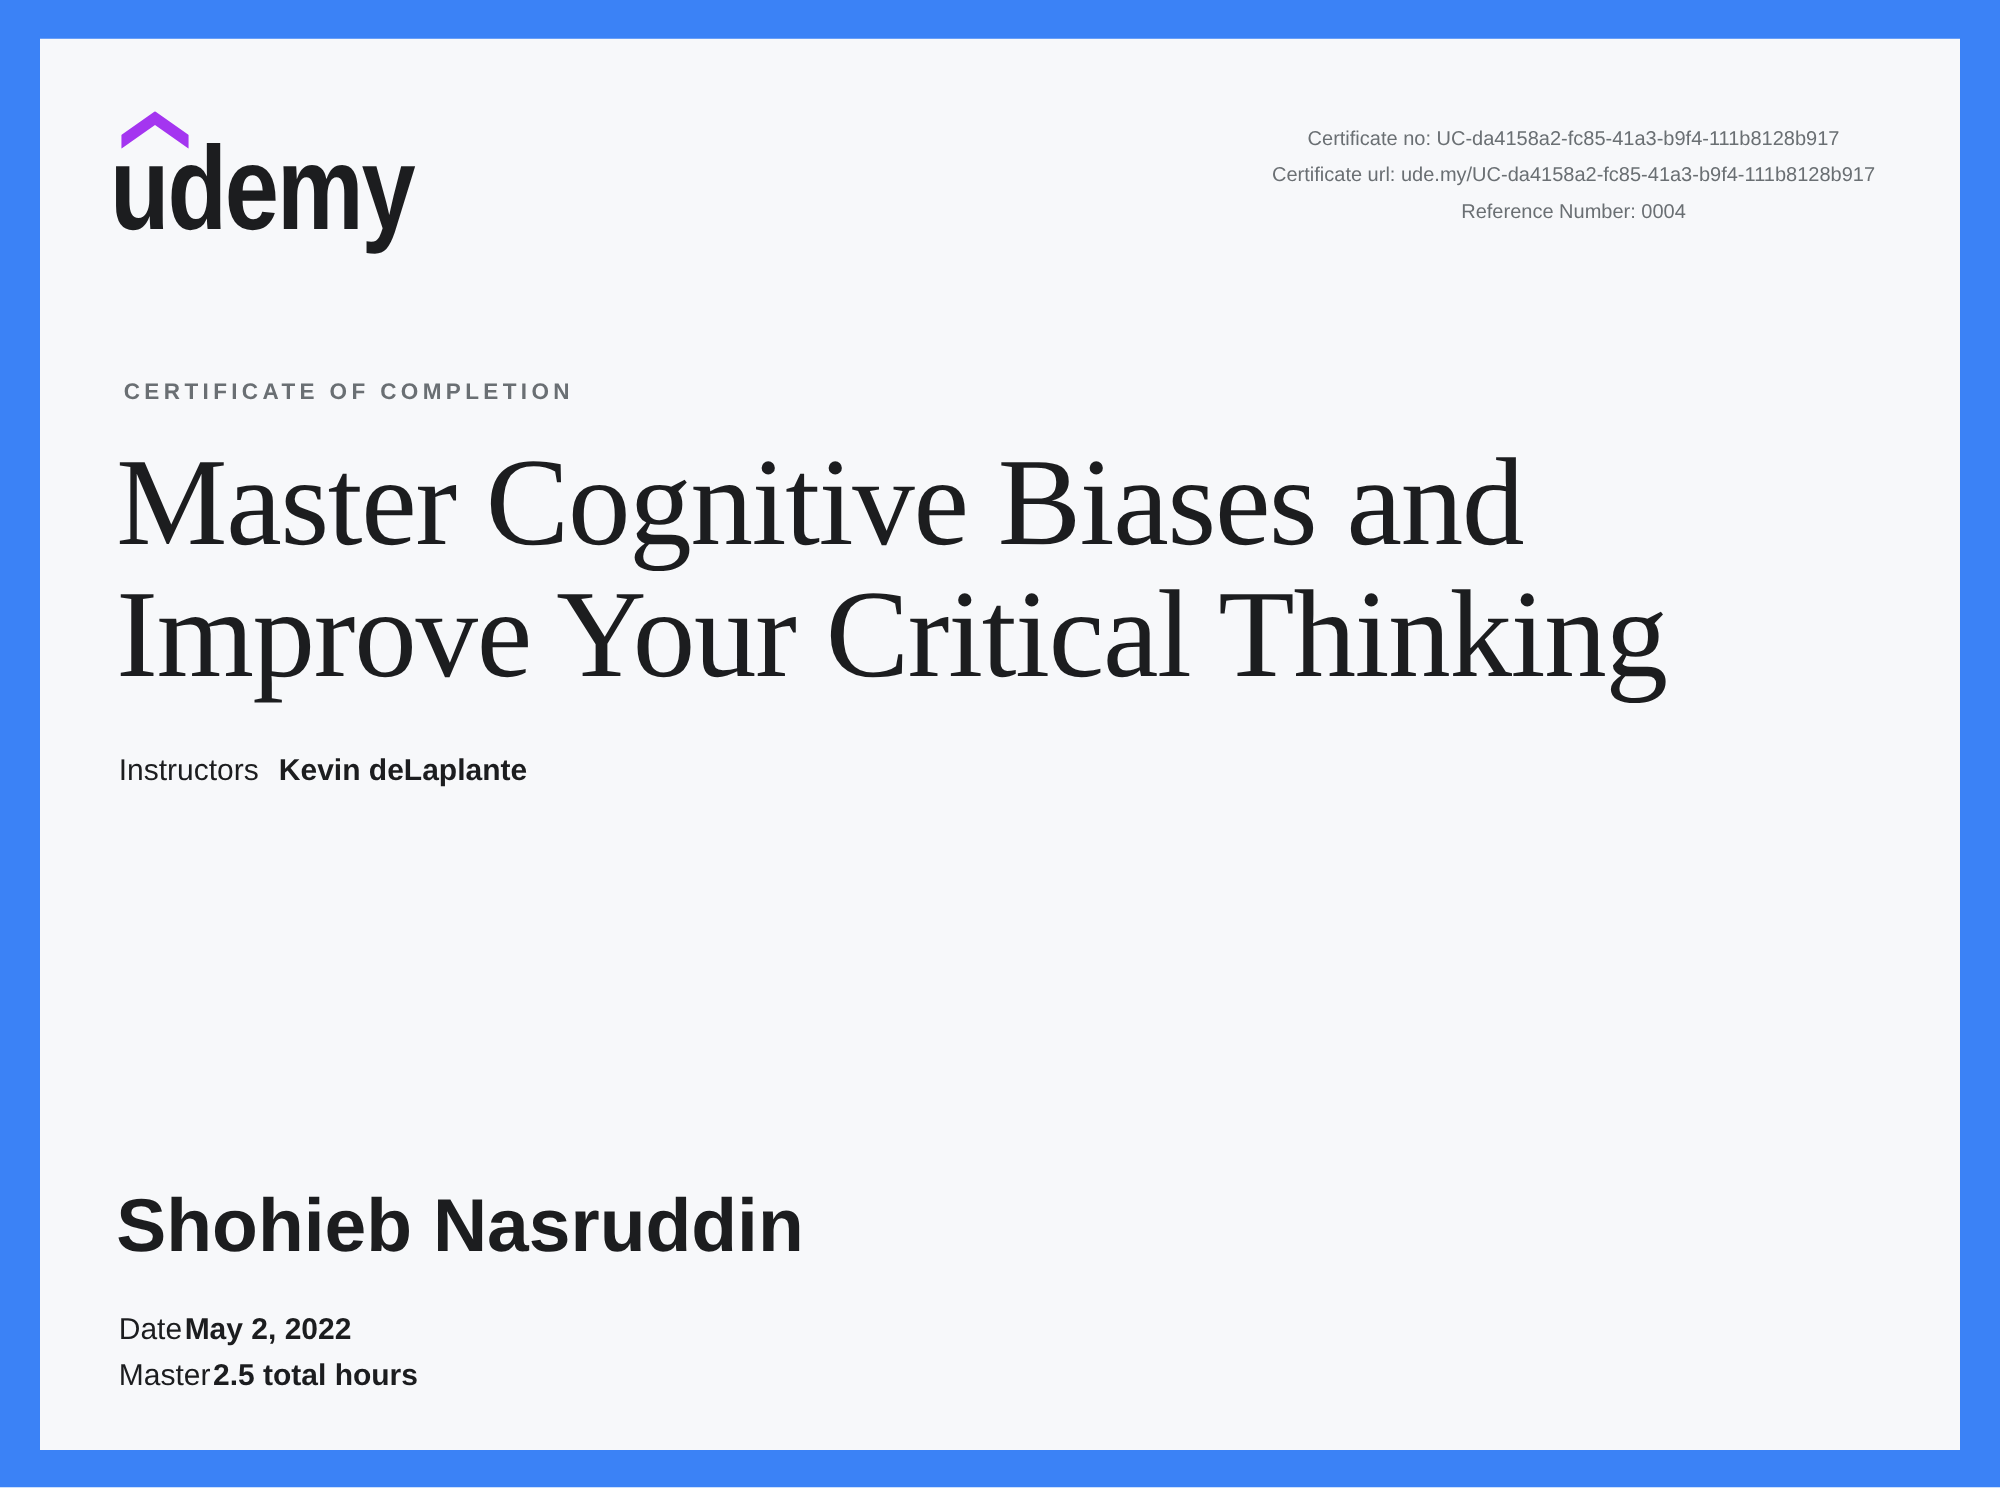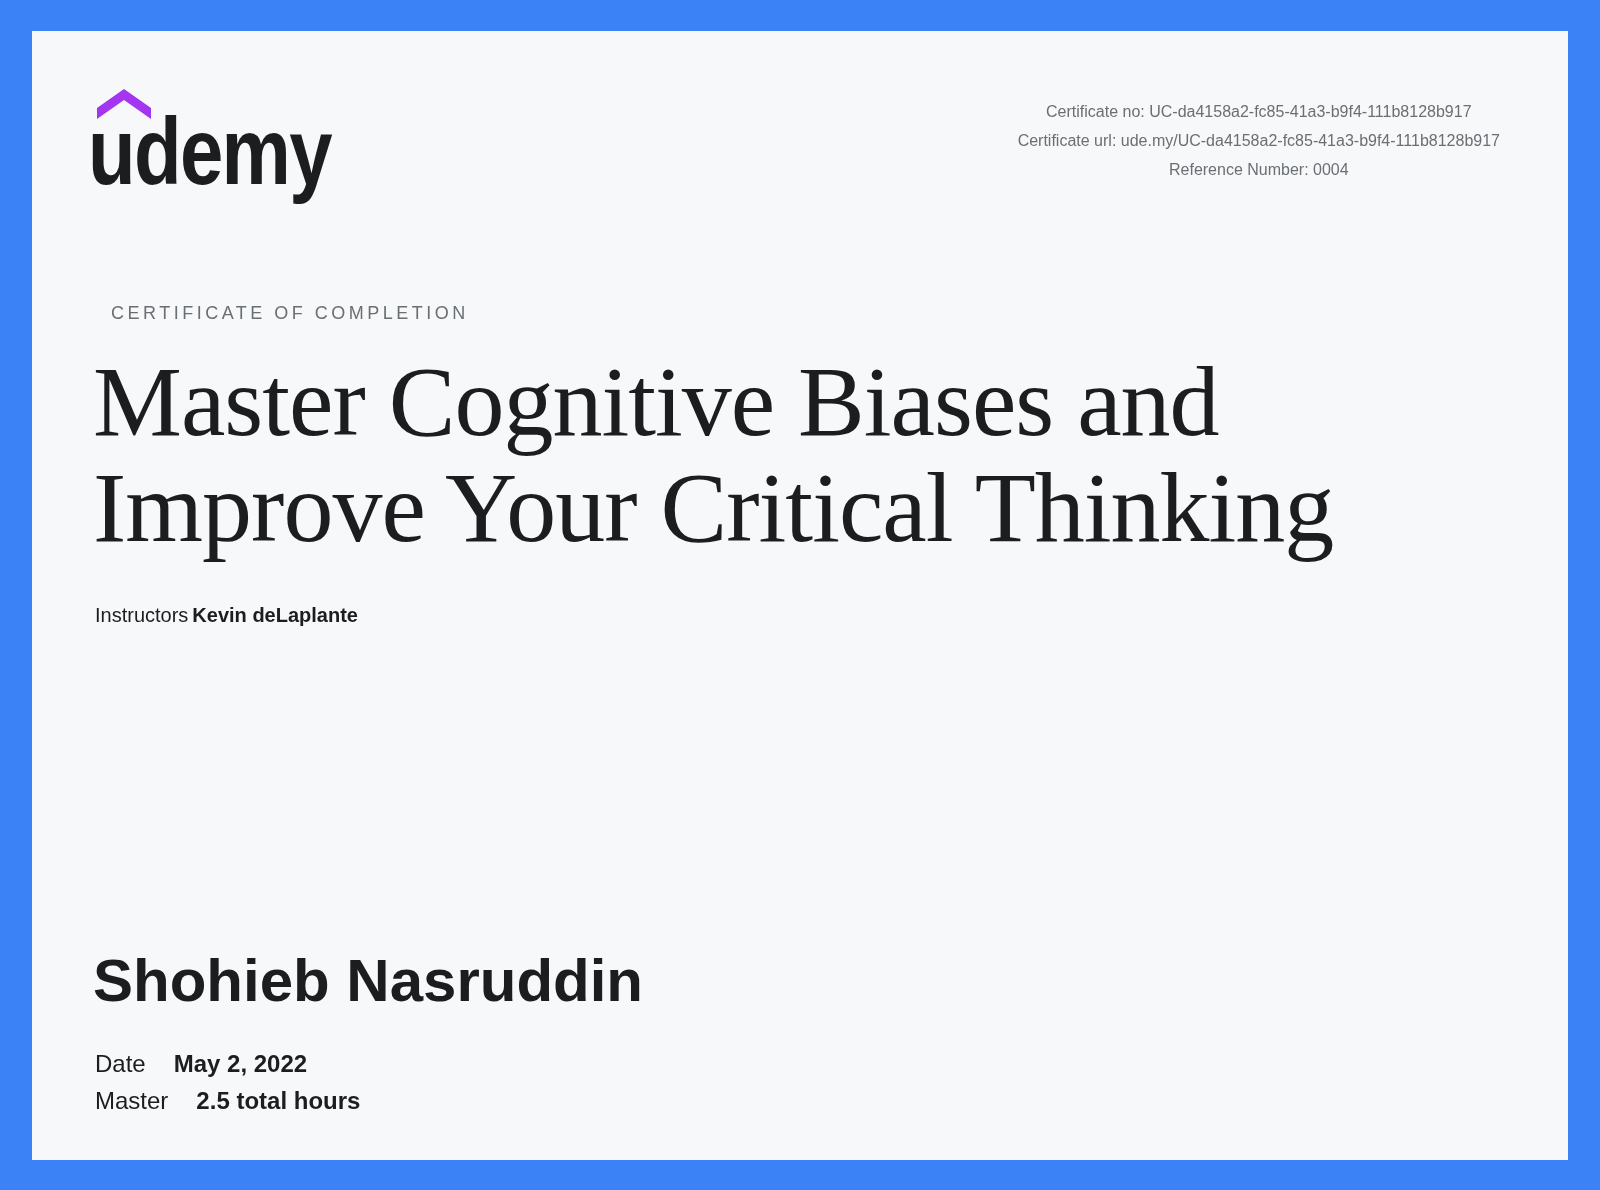--- a/index.html
+++ b/index.html
@@ -61,24 +61,24 @@
     text-align: center;
     font-size: 16px;
     line-height: 29px;
     color: #6a6f73;
     white-space: nowrap;
   }
 
   
   .eyebrow {
     position: absolute;
-    left: 79px;
+    left: 67px;
     top: 272px;
     font-size: 18px;
-    font-weight: 400;
+    font-weight: 700;
     letter-spacing: 3.5px;
     color: #6a6f73;
     white-space: nowrap;
   }
 
   
   .title {
     position: absolute;
     left: 61px;
     top: 318px;
@@ -91,22 +91,22 @@
     white-space: nowrap;
   }
 
   
   .instructors {
     position: absolute;
     left: 63px;
     top: 574px;
     display: flex;
     align-items: flex-start;
-    gap: 4px;
-    font-size: 20px;
+    gap: 16px;
+    font-size: 24px;
     line-height: 1;
     color: #1c1d1f;
     white-space: nowrap;
   }
   .instructors .value { font-weight: 700; }
 
   
   .recipient {
     position: absolute;
     left: 61px;
@@ -123,21 +123,21 @@
     position: absolute;
     left: 63px;
     top: 1014px;
     font-size: 24px;
     line-height: 37px;
     color: #1c1d1f;
   }
   .details .row {
     display: flex;
     align-items: baseline;
-    gap: 28px;
+    gap: 2px;
     white-space: nowrap;
   }
   .details .value { font-weight: 700; }
 </style>
 </head>
 <body>
 
 <div class="page">
   <div class="panel">
 

